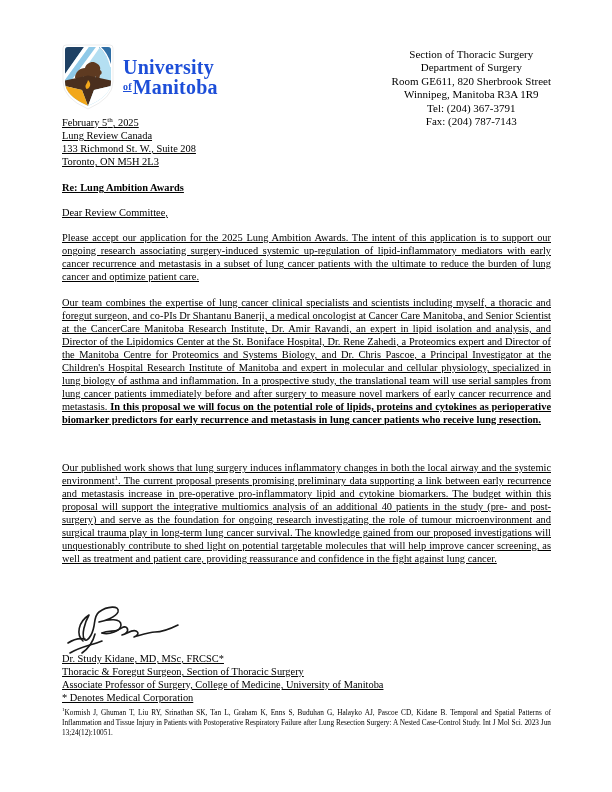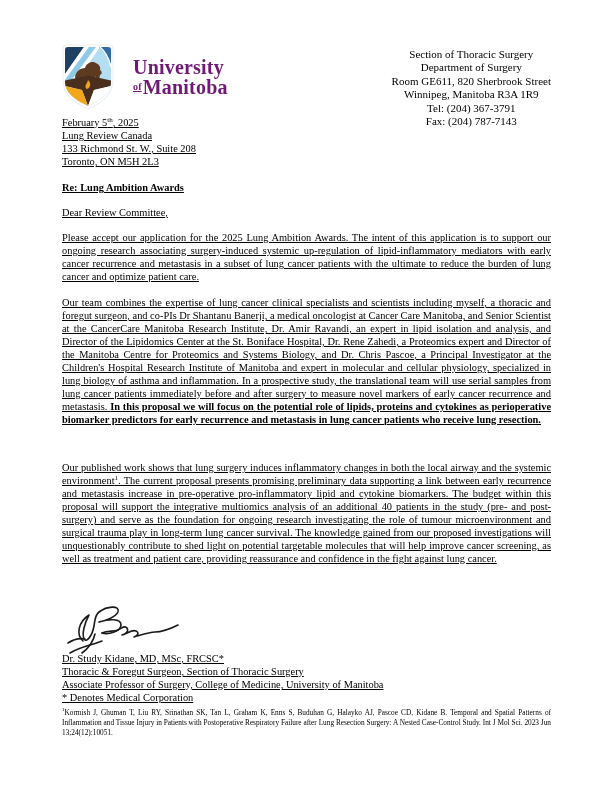--- a/index.html
+++ b/index.html
@@ -8,21 +8,21 @@
     width:612px;height:792px;
     margin:0 auto;
     background:#ffffff;
     font-family:"Liberation Serif","DejaVu Serif",serif;
     color:#000;
     overflow:hidden;
   }
   
   .logo{position:absolute;left:62px;top:44px;display:flex;align-items:center;}
   .shield{width:52px;height:66px;display:block;}
-  .wordmark{margin-left:19px;color:#701a75;font-weight:bold;line-height:20px;font-size:20px;letter-spacing:0.2px;}
+  .wordmark{margin-left:9px;color:#1d4ed8;font-weight:bold;line-height:20px;font-size:20px;letter-spacing:0.2px;}
   .wordmark .of{font-size:10px;text-decoration:underline;vertical-align:4px;margin-right:1px;font-weight:bold;text-align:right;}
   .addr{position:absolute;top:48px;right:61px;text-align:center;font-size:11px;line-height:13.4px;}
   
   .block{position:absolute;left:62px;width:489px;font-size:10.4px;line-height:13px;text-decoration:underline;}
   .just{text-align:justify;}
   .bold{font-weight:bold;}
   sup{font-size:7px;vertical-align:4px;line-height:0;}
   
   .sig{position:absolute;left:64px;top:604px;width:132px;height:54px;}
   .sig path{fill:none;stroke:#1a1a1a;stroke-width:1.6;stroke-linecap:round;stroke-linejoin:round;}

